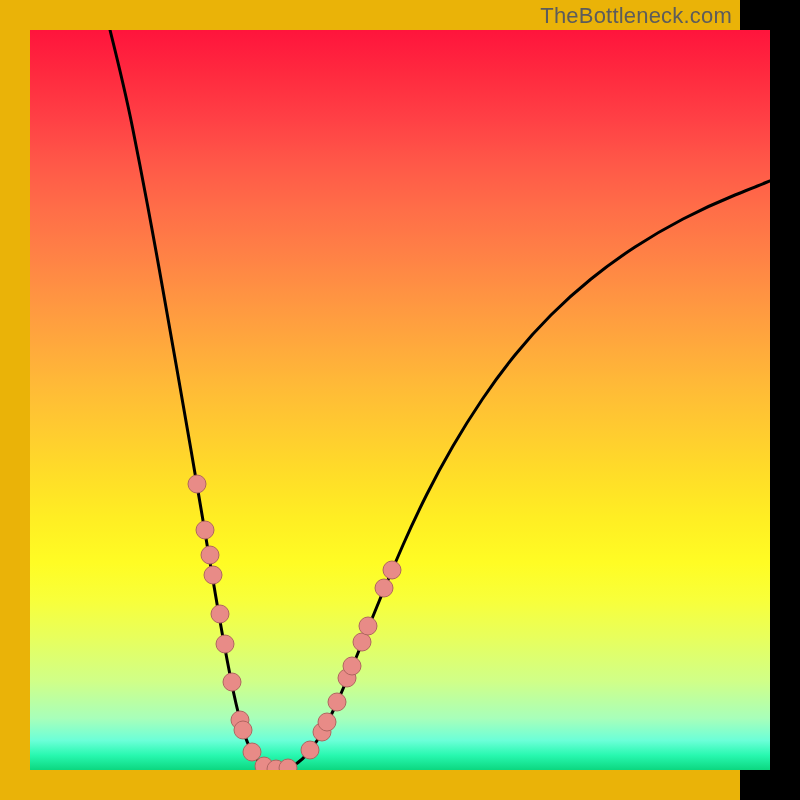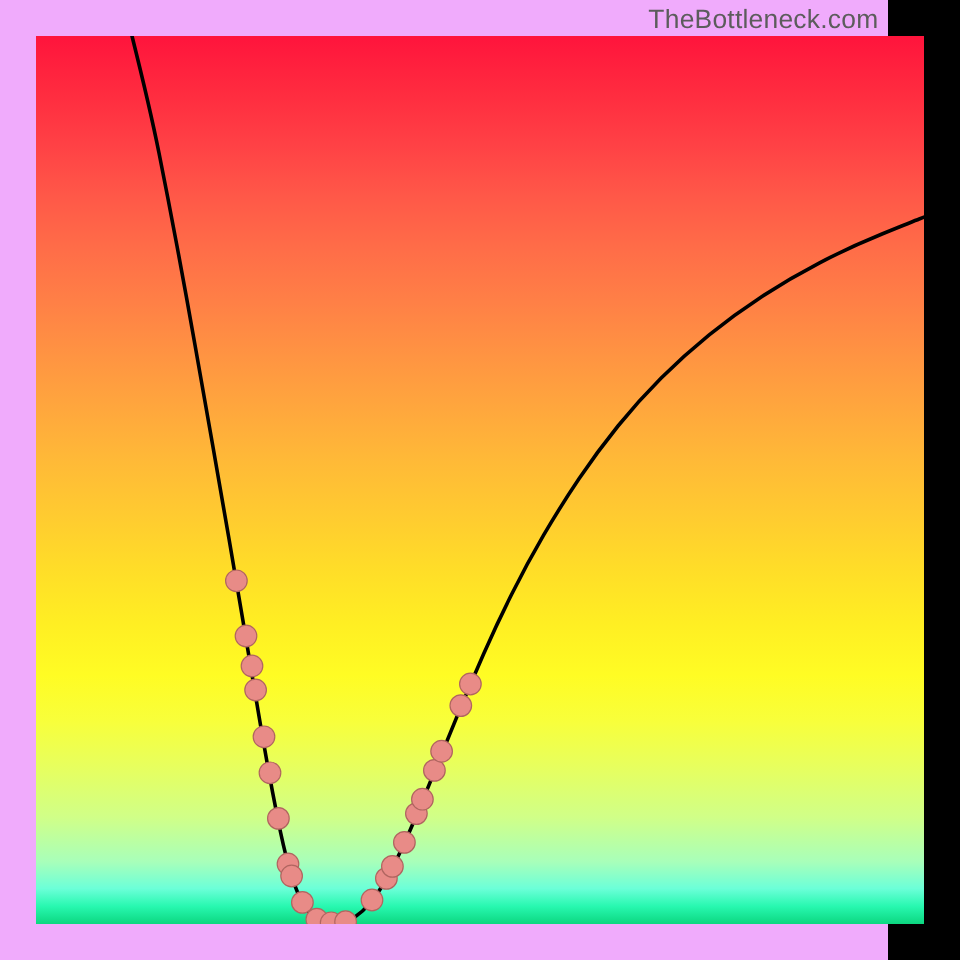--- a/index.html
+++ b/index.html
@@ -8,21 +8,21 @@
     width: 800px;
     height: 800px;
     overflow: hidden;
     background: #000;
     font-family: Arial, Helvetica, sans-serif;
   }
   .frame {
     position: absolute;
     left: 0; top: 0;
     width: 740px; height: 800px;
-    background: #f0abfc;
+    background: #eab308;
   }
   .plot {
     position: absolute;
     left: 30px;
     top: 30px;
     width: 740px;
     height: 740px;
     overflow: hidden;
   }
   .gradient {

